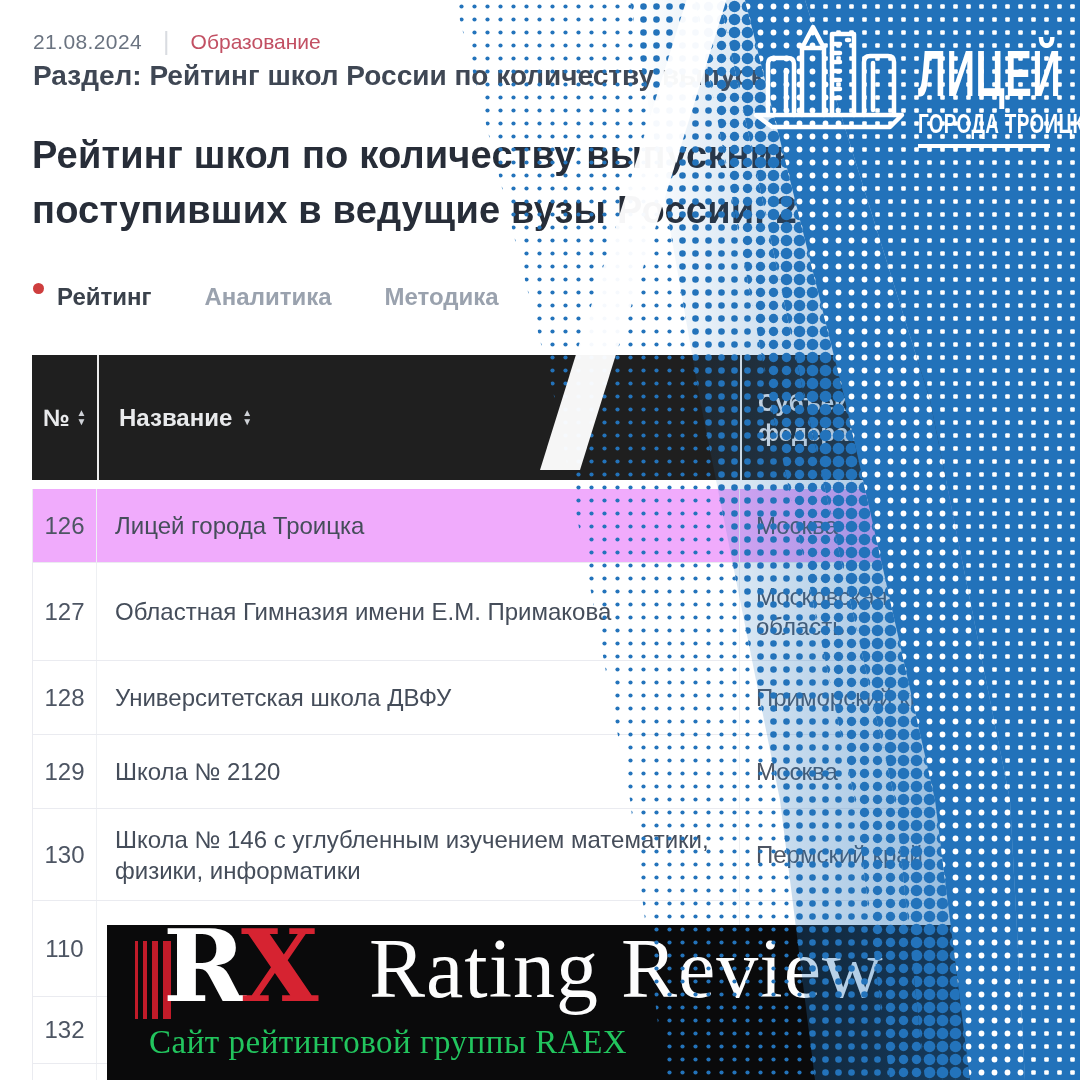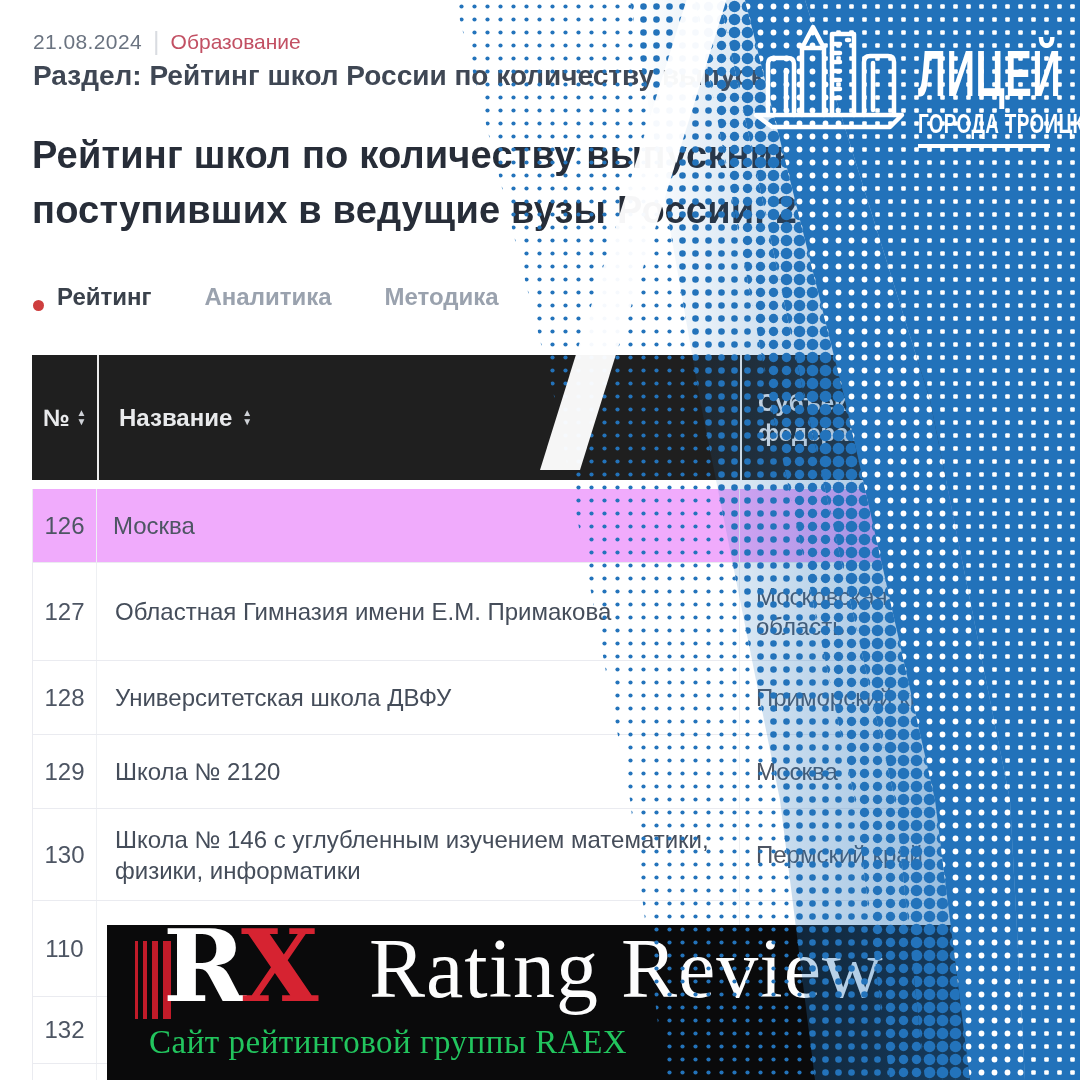--- a/index.html
+++ b/index.html
@@ -1,29 +1,29 @@
 <!DOCTYPE html>
 <html><head>
 <meta charset="utf-8">
 <style>
   html,body{margin:0;padding:0;background:#fff;}
   .stage{position:relative;width:1080px;height:1080px;background:#ffffff;overflow:hidden;
          font-family:"Liberation Sans",sans-serif;}
 
   
-  .meta-row{position:absolute;left:33px;top:27px;display:flex;align-items:center;gap:11px;font-size:21px;}
+  .meta-row{position:absolute;left:33px;top:27px;display:flex;align-items:center;gap:21px;font-size:21px;}
   .meta-date{color:#6a7380;letter-spacing:.4px;}
   .meta-sep{color:#d9dce1;font-size:25px;font-weight:300;}
   .meta-cat{color:#c25063;}
   .section-line{position:absolute;left:33px;top:60px;font-size:28px;font-weight:600;color:#3f4754;white-space:nowrap;}
   .headline{position:absolute;left:32px;top:128px;font-size:38px;font-weight:700;color:#272d38;line-height:55px;letter-spacing:.2px;}
   .headline span{display:block;}
 
   
-  .tabs{position:absolute;left:33px;top:283px;display:flex;align-items:flex-end;font-size:24px;}
+  .tabs{position:absolute;left:33px;top:283px;display:flex;align-items:flex-start;font-size:24px;}
   .tab-dot{width:11px;height:11px;border-radius:50%;background:#ce3e3e;margin-right:13px;flex:none;}
   .tab-active{color:#3a414b;font-weight:600;margin-right:53px;}
   .tab{color:#9aa2ae;font-weight:700;margin-right:53px;}
 
   
   .rating-table{position:absolute;left:32px;top:355px;width:1048px;z-index:1;}
   .thead{display:grid;grid-template-columns:65px 643px 240px auto;background:#1f1f1f;height:125px;margin-bottom:9px;}
   .th{display:flex;align-items:center;color:#e9eaec;font-size:24px;font-weight:600;}
   .th-num{justify-content:center;gap:7px;}
   .th-name{padding-left:20px;gap:10px;border-left:2px solid rgba(255,255,255,.92);}
@@ -109,20 +109,21 @@
       </div>
       <div class="th th-region">
         <span>Субъект федерации</span>
       </div>
       <div class="th th-extra"></div>
     </div>
 
     <div class="tbody">
       <div class="row r1 row-hl">
         <div class="cell-num">126</div>
+        <div class="cell-name">Лицей города Троицка</div>
         <div class="cell-region">Москва</div>
         <div></div>
       </div>
       <div class="row r2">
         <div class="cell-num">127</div>
         <div class="cell-name">Областная Гимназия имени Е.М. Примакова</div>
         <div class="cell-region">Московская область</div>
         <div></div>
       </div>
       <div class="row r3">

